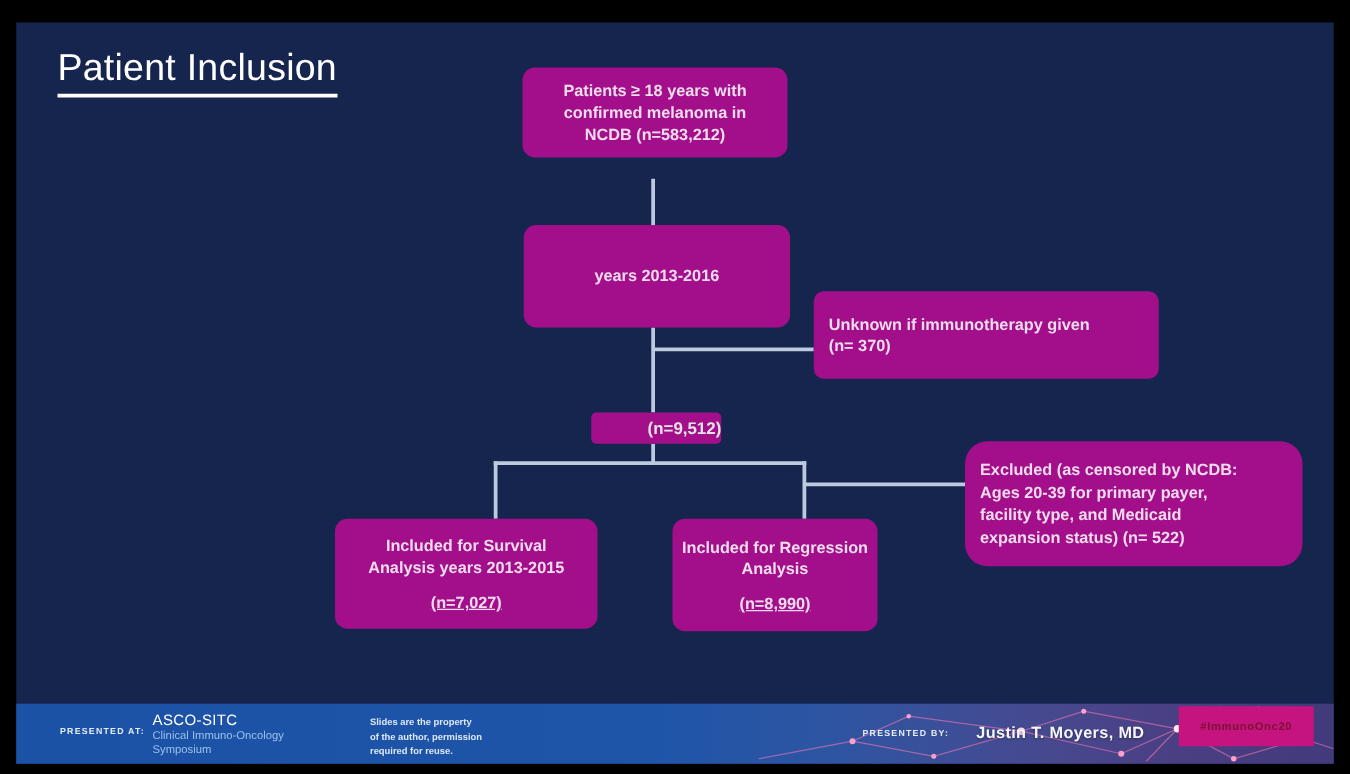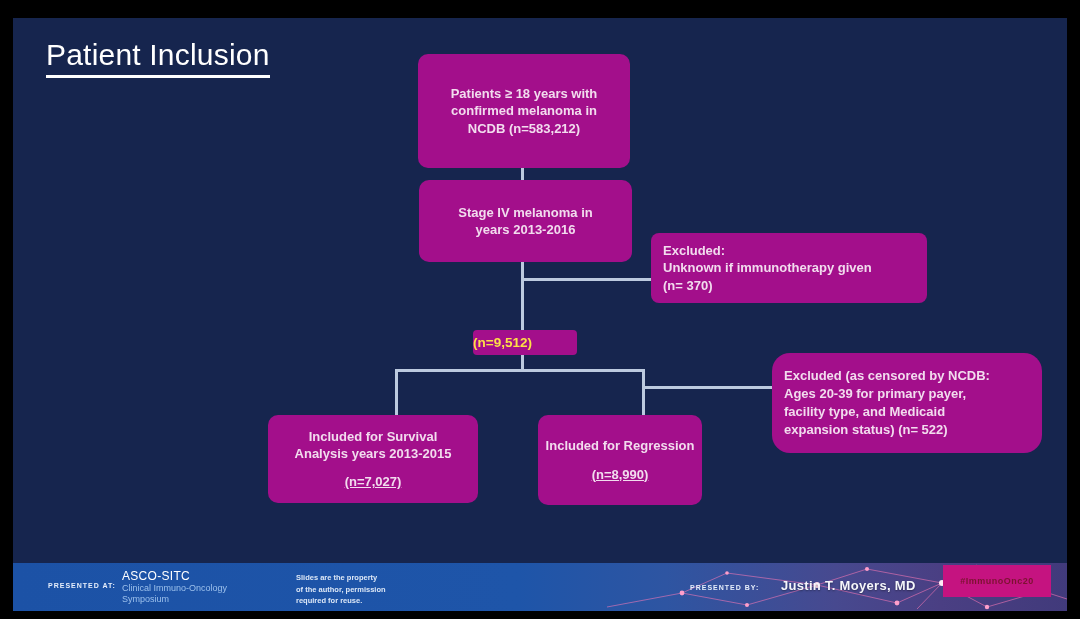--- a/index.html
+++ b/index.html
@@ -41,26 +41,26 @@
     flex-direction: column;
     justify-content: center;
     text-align: center;
   }
   .flow-box.left-align { text-align: left; justify-content: center; padding: 6px 12px; }
   .flow-box .count { margin-top: 11px; text-decoration: underline; }
   .subtotal-box {
     position: absolute;
     background: #a30f8b;
     border-radius: 4px;
-    color: #fde047;
+    color: #e5e5e5;
     font-weight: bold;
     font-size: 13.5px;
     display: flex;
     align-items: center;
-    justify-content: flex-start;
+    justify-content: flex-end;
   }
   .footer {
     position: absolute;
     left: 13px; top: 563px;
     width: 1054px; height: 48px;
     background: linear-gradient(90deg, #1c52a6 0%, #1e55a9 48%, #2e55a2 62%, #47498f 78%, #4a3f83 88%, #413a7b 100%);
     overflow: hidden;
   }
   .footer-label {
     position: absolute;
@@ -98,33 +98,31 @@
 
     <div class="connector" style="left:508px; top:125px; width:3px; height:37px;"></div>
     <div class="connector" style="left:508px; top:244px; width:3px; height:68px;"></div>
     <div class="connector" style="left:509px; top:260px; width:129px; height:3px;"></div>
     <div class="connector" style="left:508px; top:337px; width:3px; height:15px;"></div>
     <div class="connector" style="left:382px; top:351px; width:250px; height:3px;"></div>
     <div class="connector" style="left:382px; top:351px; width:3px; height:46px;"></div>
     <div class="connector" style="left:629px; top:351px; width:3px; height:46px;"></div>
     <div class="connector" style="left:631px; top:368px; width:128px; height:3px;"></div>
 
-    <div class="flow-box" style="left:405px; top:36px; width:212px; height:114px;">
+    <div class="flow-box" style="left:405px; top:36px; width:212px; height:72px;">
       <div>Patients ≥ 18 years with</div>
       <div>confirmed melanoma in</div>
       <div>NCDB (n=583,212)</div>
     </div>
 
     <div class="flow-box" style="left:406px; top:162px; width:213px; height:82px;">
-      <div>Stage IV melanoma in</div>
       <div>years  2013-2016</div>
     </div>
 
     <div class="flow-box left-align" style="left:638px; top:215px; width:276px; height:70px; border-radius:8px;">
-      <div>Excluded:</div>
       <div>Unknown if immunotherapy given</div>
       <div>(n= 370)</div>
     </div>
 
     <div class="subtotal-box" style="left:460px; top:312px; width:104px; height:25px;">
       <span>(n=9,512)</span>
     </div>
 
     <div class="flow-box left-align" style="left:759px; top:335px; width:270px; height:100px; border-radius:18px; line-height:1.4;">
       <div>Excluded (as censored by NCDB:</div>
@@ -134,20 +132,21 @@
     </div>
 
     <div class="flow-box" style="left:255px; top:397px; width:210px; height:88px;">
       <div>Included for Survival</div>
       <div>Analysis years 2013-2015</div>
       <div class="count">(n=7,027)</div>
     </div>
 
     <div class="flow-box" style="left:525px; top:397px; width:164px; height:90px;">
       <div>Included for Regression</div>
+      <div>Analysis</div>
       <div class="count">(n=8,990)</div>
     </div>
 
   </div>
 
   <div class="footer">
     <svg class="network-svg" width="480" height="48" viewBox="0 0 480 48">
       <g stroke="#ff7ab8" stroke-width="1" opacity="0.55" fill="none">
         <path d="M20 44 L95 30 L160 42 L230 22 L310 40"></path>
         <path d="M230 22 L280 6 L355 20 L420 4"></path>

